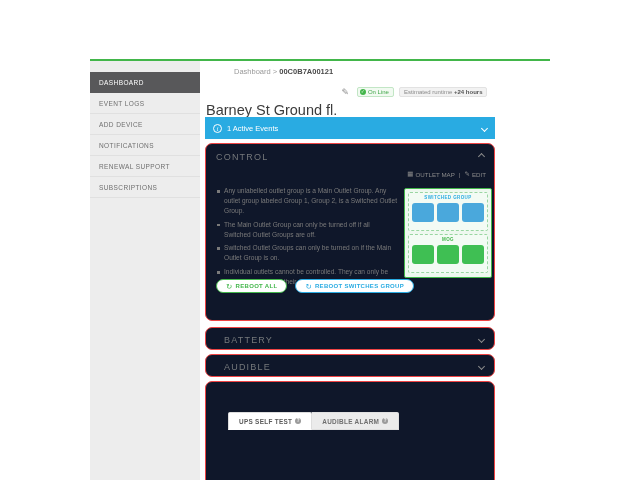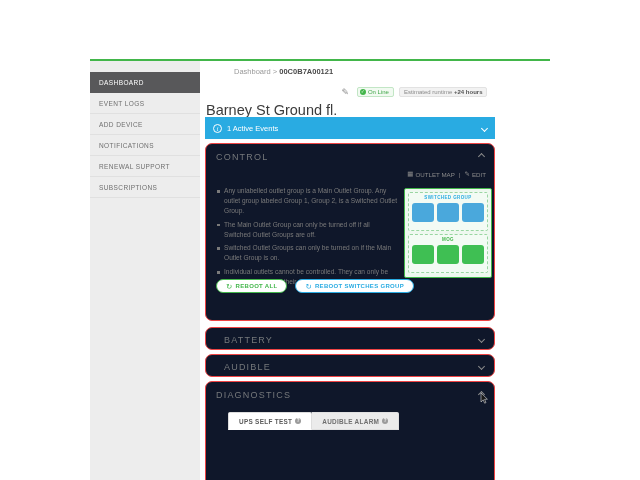--- a/index.html
+++ b/index.html
@@ -190,29 +190,20 @@
       </section>
 
       <section class="card slim" id="device-card">
         <div class="card-head">
           <span class="card-title">AUDIBLE</span>
           <span class="card-chev chev down"></span>
         </div>
       </section>
 
       <section class="card" id="diag-card">
-        <div class="card-head">
-          <span class="card-title">DIAGNOSTICS</span>
-          <span class="card-chev chev up"></span>
-          <span class="mouse-cursor">
-            <svg width="8" height="11" viewBox="0 0 8 11">
-                <path d="M1 0 L1 9 L3.2 6.8 L4.6 10.2 L6 9.6 L4.6 6.4 L7.4 6.2 Z" fill="#1a1a1a" stroke="#fff" stroke-width="0.5"></path>
-              </svg>
-          </span>
-        </div>
         <div class="tabs">
           <div class="tab active">
             <span>UPS SELF TEST</span>
             <span class="tab-info">?</span>
           </div>
           <div class="tab inactive">
             <span>AUDIBLE ALARM</span>
             <span class="tab-info">?</span>
           </div>
         </div>

